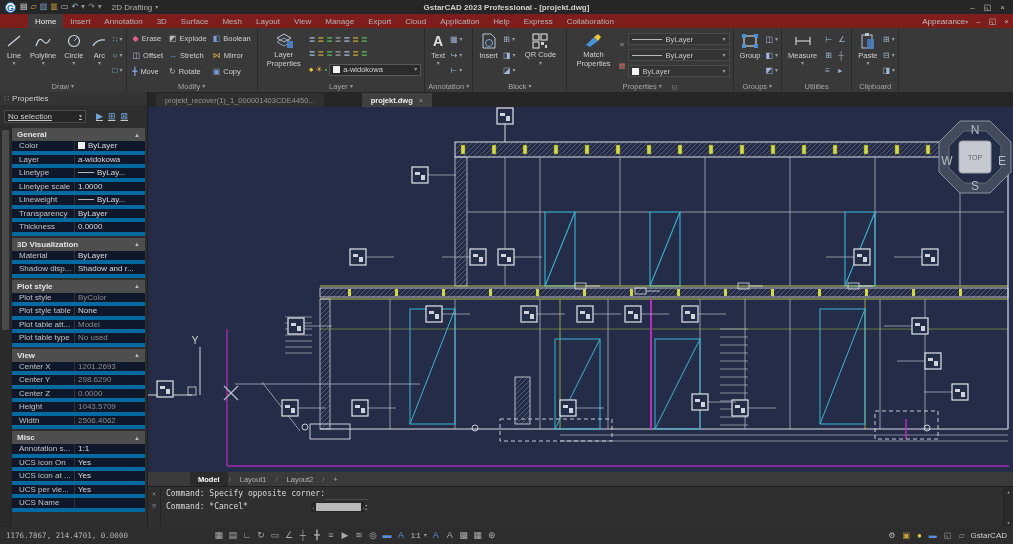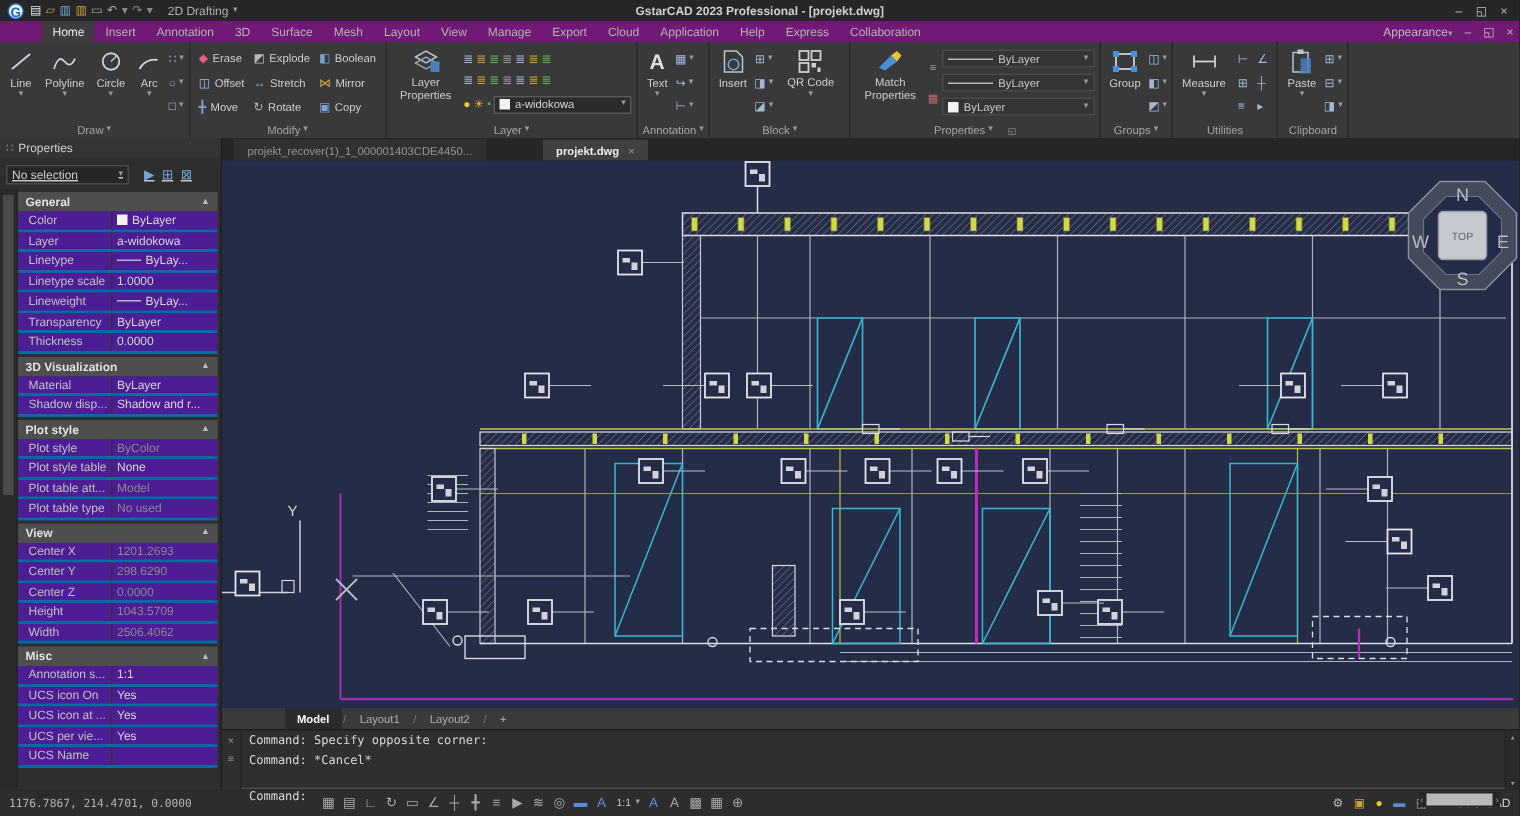--- a/index.html
+++ b/index.html
@@ -13,21 +13,21 @@
   .logo { width:11px; height:11px; border-radius:50%; background:#f2f2f2; color:#1a66c0;
     font-weight:bold; font-size:9px; line-height:11px; text-align:center; border:1px solid #1a66c0; flex:none;}
   .qat { display:flex; gap:3px; align-items:center; }
   .qat span { font-size:8px; line-height:12px; }
   .ws-combo { display:flex; align-items:center; gap:3px; color:#b0b0b0; margin-left:6px; }
   .tb-title { position:absolute; left:50%; transform:translateX(-50%); color:#d0d0d0;
     font-weight:bold; font-size:8px; white-space:nowrap; }
   .winctl { margin-left:auto; display:flex; gap:9px; color:#c0c0c0; font-size:8px; padding-right:3px;}
 
   
-  .menubar { height:14px; background:#701a75; display:flex; align-items:stretch;
+  .menubar { height:14px; background:#7f1d1d; display:flex; align-items:stretch;
     font-size:8px; color:#b4b4b4; padding-left:28px; flex:none; }
   #menu-tabs { display:flex; }
   .menu-tab { padding:0 7px; display:flex; align-items:center; cursor:default; white-space:nowrap;}
   .menu-tab.active { background:#3d3d3d; color:#ececec; }
   .menu-right { margin-left:auto; display:flex; align-items:center; gap:8px; padding-right:4px; color:#bdbdbd;}
 
   
   .ribbon { height:64px; background:#393939; display:flex; font-size:7.5px; color:#cfcfcf; flex:none; }
   .panel { border-right:1px solid #2a2a2a; display:flex; flex-direction:column; padding:1px 3px 0; }
   .panel-body { flex:1; display:flex; align-items:stretch; gap:2px; }
@@ -65,21 +65,21 @@
   .pal-combo { width:82px; background:#262626; border:1px solid #4a4a4a; height:13px;
     display:flex; align-items:center; justify-content:space-between; padding:0 3px; color:#cdcdcd;}
   .sel-ico { color:#6fa8dc; font-size:9px; }
   .pal-body { flex:1; display:flex; min-height:0; }
   .pal-gutter { width:12px; background:#2a2a2a; border-right:1px solid #242424; flex:none; position:relative;}
   .pal-thumb { position:absolute; left:2px; top:4px; width:7px; height:200px; background:#4a4a4a; }
   #pal-sections { flex:1; display:flex; flex-direction:column; padding:0 2px 0 0; overflow:hidden; }
   .sec-h { height:13px; background:#4e4e4e; display:flex; align-items:center; justify-content:space-between;
     padding:0 5px; font-weight:bold; color:#e2e2e2; margin-top:2px; flex:none; }
   .sec-h .arr { font-size:6px; color:#bdbdbd; }
-  .prow { height:13.5px; display:flex; background:#4c1d95; border-bottom:2px solid #0369a1; flex:none;}
+  .prow { height:13.5px; display:flex; background:#0f172a; border-bottom:4px solid #0369a1; flex:none;}
   .prow .lab { width:63px; padding-left:7px; display:flex; align-items:center;
     border-right:1px solid #323232; color:#c2c2c2; white-space:nowrap; overflow:hidden; }
   .prow .val { flex:1; display:flex; align-items:center; gap:3px; padding-left:3px;
     color:#d9d9d9; white-space:nowrap; overflow:hidden; }
   .prow .val.dim { color:#8a8a8a; }
   .vline { width:16px; height:1px; background:#b8b8b8; flex:none; }
 
   
   .work { flex:1; display:flex; flex-direction:column; min-width:0; }
   .doctabs { height:15px; background:#262626; display:flex; align-items:flex-end;
@@ -94,21 +94,21 @@
   .layoutbar { height:14px; background:#3a3a3a; display:flex; align-items:center;
     padding-left:42px; font-size:7.5px; color:#b0b0b0; flex:none; }
   .ltab { padding:0 8px; height:100%; display:flex; align-items:center; }
   .ltab.active { background:#2b2b2b; color:#ffffff; font-weight:bold; }
   .lsep { color:#7a7a7a; padding:0 1px; }
 
   .cmd { height:41px; background:#2f2f2f; border-top:1px solid #1f1f1f; display:flex;
     font-family:"DejaVu Sans Mono", monospace; font-size:8px; color:#d8d8d8; flex:none; }
   .cmd-strip { width:13px; border-right:1px solid #242424; display:flex; flex-direction:column;
     align-items:center; padding-top:3px; gap:4px; color:#8a8a8a; font-size:7px; flex:none;}
-  .cmd-main { flex:1; display:flex; flex-direction:column; min-width:0; }
+  .cmd-main { flex:1; display:flex; flex-direction:row; min-width:0; }
   .cmd-line { height:13px; display:flex; align-items:center; padding-left:5px; white-space:nowrap;}
   .cmd-input { height:15px; border-top:1px solid #4a4a4a; display:flex; align-items:center;
     padding-left:5px; position:relative;margin-top:12px; }
   .hscroll { position:absolute; right:3px; top:2px; width:54px; height:10px; background:#262626;
     display:flex; align-items:center; font-size:6px; color:#a0a0a0; }
   .hthumb { flex:1; height:8px; background:#b9b9b9; margin:0 1px; }
   .cmd-vscroll { width:10px; background:#2a2a2a; border-left:1px solid #242424; display:flex;
     flex-direction:column; justify-content:space-between; align-items:center; font-size:6px;
     color:#9a9a9a; padding:1px 0; flex:none;}
 

